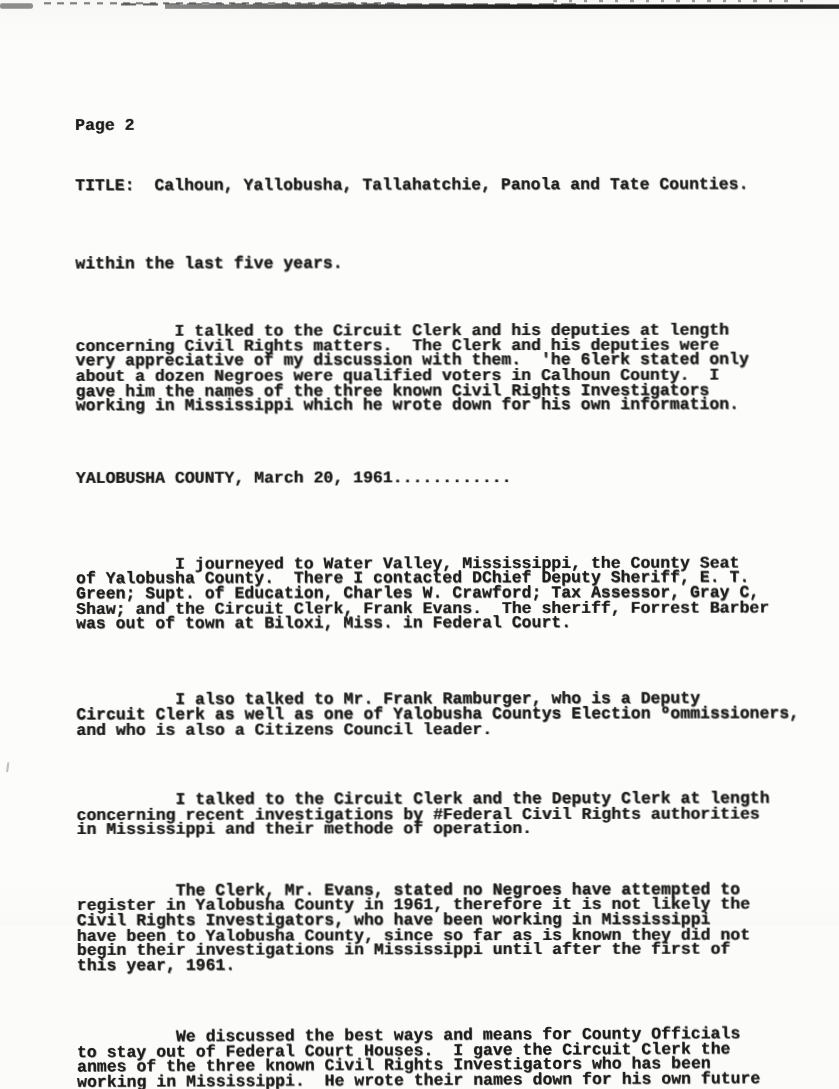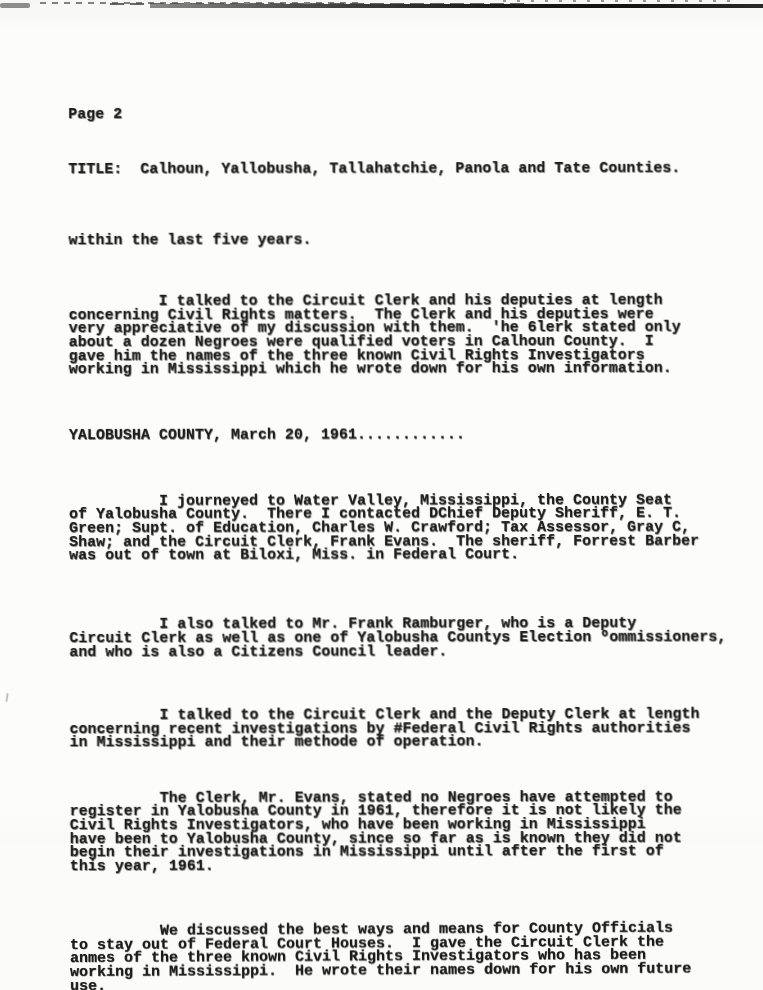--- a/index.html
+++ b/index.html
@@ -86,21 +86,21 @@
     <div style="margin-top:80px">Page 2</div>
     <div style="margin-top:14px">TITLE:  Calhoun, Yallobusha, Tallahatchie, Panola and Tate Counties.</div>
     <div style="margin-top:30px">within the last five years.</div>
     <div style="margin-top:20px">          I talked to the Circuit Clerk and his deputies at length
 concerning Civil Rights matters.  The Clerk and his deputies were
 very appreciative of my discussion with them.  'he 6lerk stated only
 about a dozen Negroes were qualified voters in Calhoun County.  I
 gave him the names of the three known Civil Rights Investigators
 working in Mississippi which he wrote down for his own information.</div>
     <div style="margin-top:25px">YALOBUSHA COUNTY, March 20, 1961............</div>
-    <div style="margin-top:24px">          I journeyed to Water Valley, Mississippi, the County Seat
+    <div style="margin-top:36px">          I journeyed to Water Valley, Mississippi, the County Seat
 of Yalobusha County.  There I contacted DChief Deputy Sheriff, E. T.
 Green; Supt. of Education, Charles W. Crawford; Tax Assessor, Gray C,
 Shaw; and the Circuit Clerk, Frank Evans.  The sheriff, Forrest Barber
 was out of town at Biloxi, Miss. in Federal Court.</div>
     <div style="margin-top:28px">          I also talked to Mr. Frank Ramburger, who is a Deputy
 Circuit Clerk as well as one of Yalobusha Countys Election ºommissioners,
 and who is also a Citizens Council leader.</div>
     <div style="margin-top:22px">          I talked to the Circuit Clerk and the Deputy Clerk at length
 concerning recent investigations by #Federal Civil Rights authorities
 in Mississippi and their methode of operation.</div>

